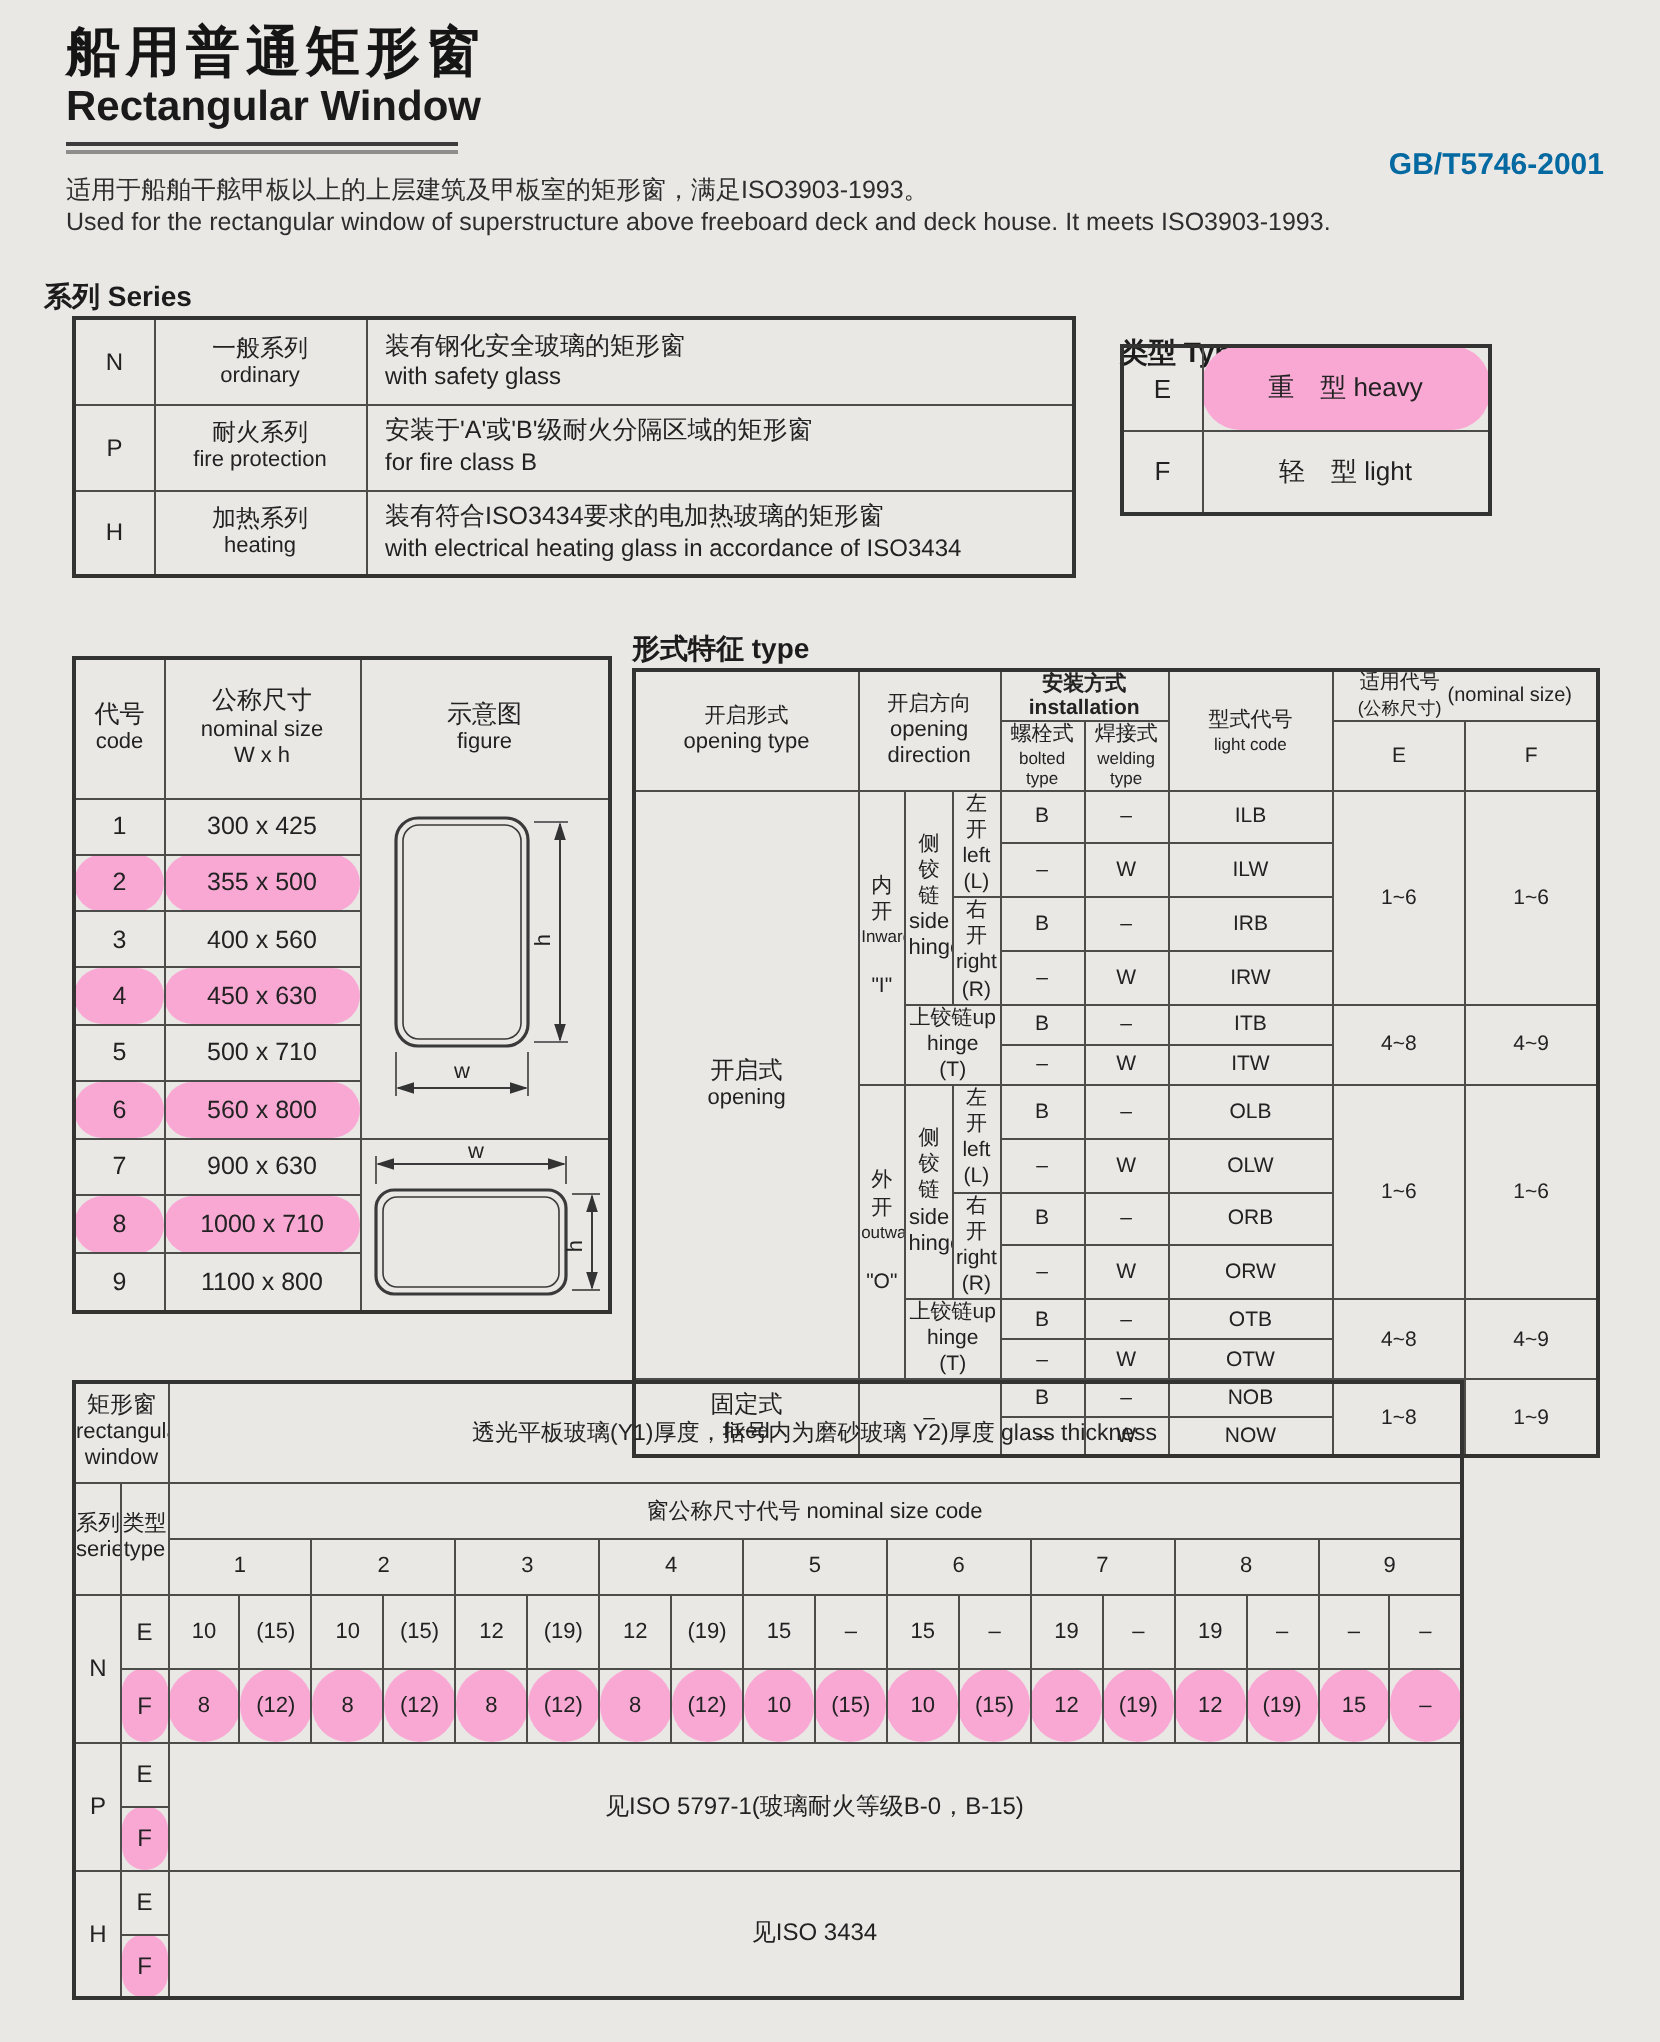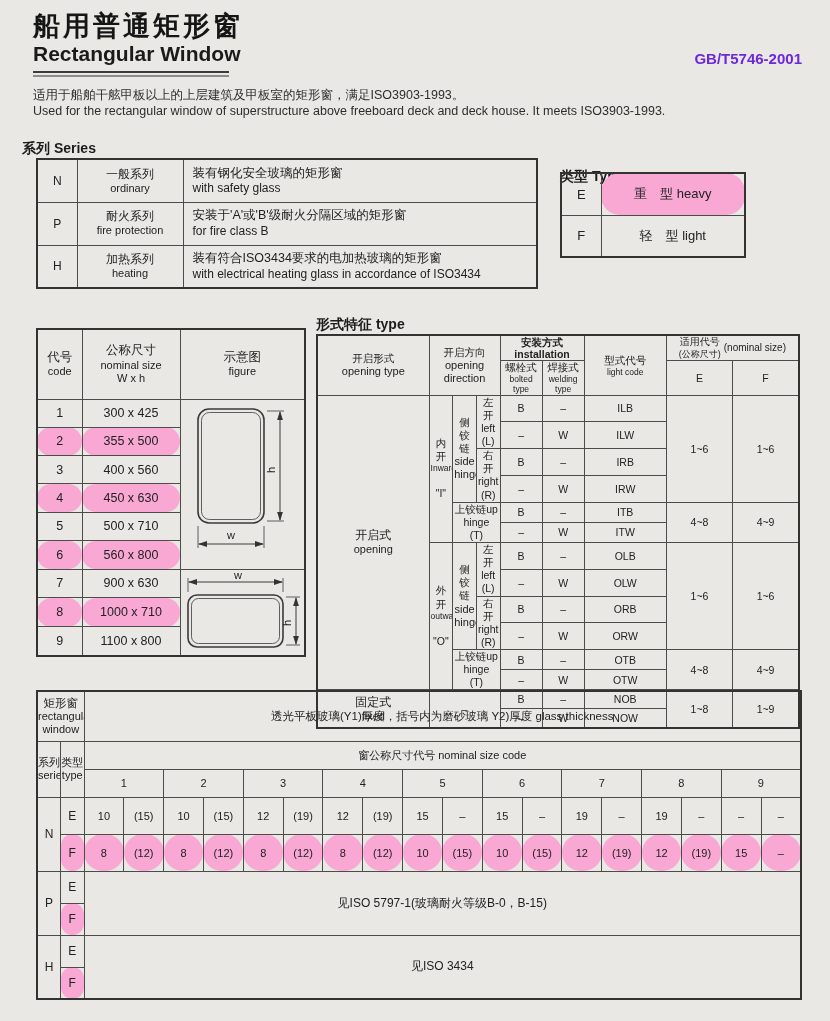--- a/index.html
+++ b/index.html
@@ -6,21 +6,21 @@
   body { background:#cfcfcd; font-family:"Liberation Sans", sans-serif; }
   .page {
     position:relative; width:830px; height:1021px; margin:0 auto;
     background:#e9e8e5; color:#1f1f1f; overflow:hidden;
   }
   
   .title-zh { position:absolute; left:33px; top:8px; font-size:27px; font-weight:bold; letter-spacing:3px; color:#151515; }
   .title-en { position:absolute; left:33px; top:42px; font-size:21px; font-weight:bold; color:#1a1a1a; }
   .dbl-rule { position:absolute; left:33px; top:71px; width:196px; height:6px;
     border-top:2px solid #3c3c3c; border-bottom:2px solid #8d8d8b; }
-  .standard-no { position:absolute; right:28px; top:50px; font-size:15px; font-weight:600; color:#6d28d9; }
+  .standard-no { position:absolute; right:28px; top:74px; font-size:15px; font-weight:600; color:#0369a1; }
   .intro { position:absolute; left:33px; top:88px; font-size:12.5px; line-height:20px; color:#2d2d2d; }
 
   
   table { border-collapse:collapse; table-layout:fixed; }
   td { border:1px solid #4c4c4a; text-align:center; vertical-align:middle;
        font-size:12px; color:#222; padding:1px 2px; overflow:hidden; }
   .outer { border:2px solid #333331; }
   .shade { background:#f9a8d4;border-radius:19px; }
   .sec-head { position:absolute; font-size:14px; font-weight:bold; color:#1c1c1c; }
   .zh-line { display:block; line-height:1.25; }
@@ -44,21 +44,21 @@
   svg text { font-family:"Liberation Sans", sans-serif; }
 
   
   #feature-table { position:absolute; left:316px; top:334px; width:484px; }
   #feature-table td { font-size:10.5px; padding:0 1px; height:19px; line-height:1.15; }
   #feature-table td.h1 { height:24px; }
   #feature-table .tiny { font-size:8.5px; }
   #feature-table .code-cell { font-size:10.5px; }
 
   
-  #glass-table { position:absolute; left:36px; top:690px; width:766px; }
+  #glass-table { position:absolute; left:36px; top:690px; width:696px; }
   #glass-table td { font-size:11px; padding:0; }
   #glass-table td.r1 { height:50px; font-size:11.5px; }
   #glass-table td.r2 { height:28px; }
   #glass-table td.r3 { height:28px; }
   #glass-table td.nrow { height:37px; }
   #glass-table td.xrow { height:32px; }
   #glass-table .lbl { font-size:12px; }
   #glass-table .note { font-size:12px; }
 </style>
 </head>

